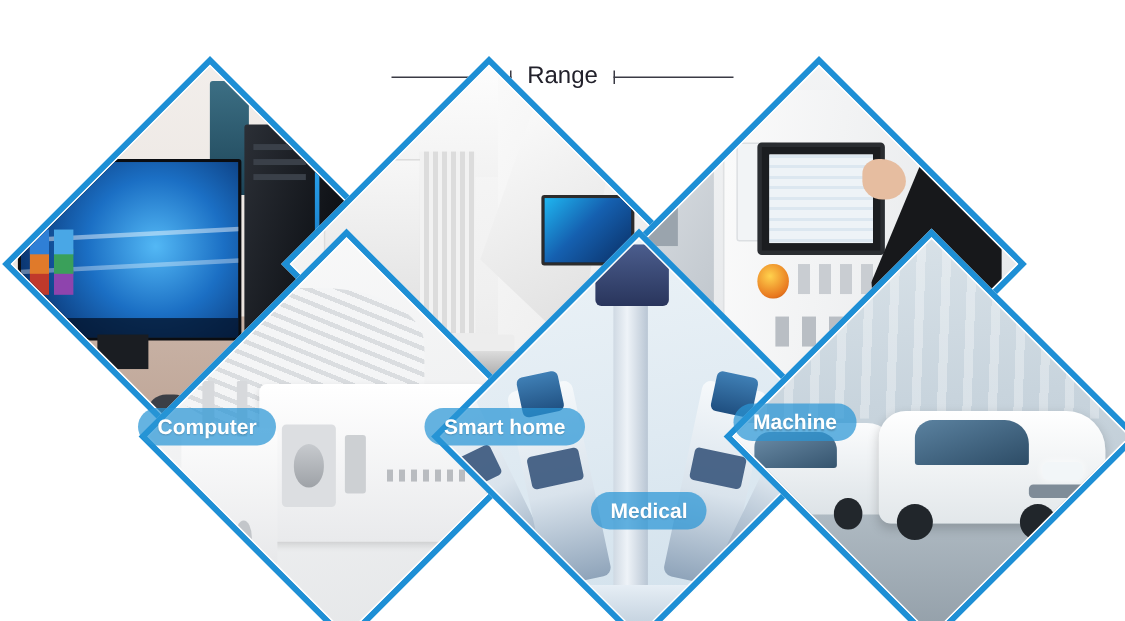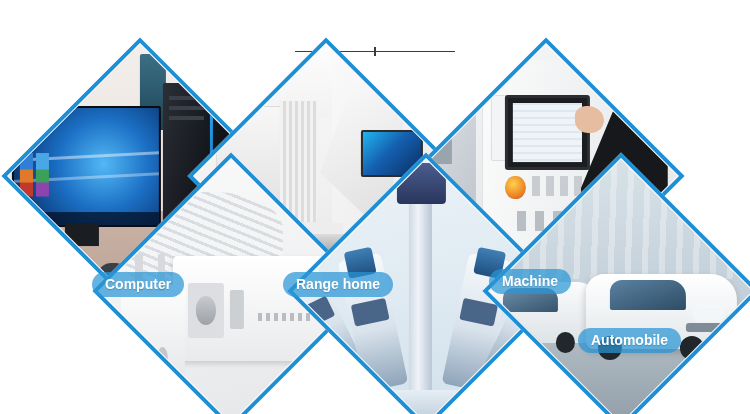--- a/index.html
+++ b/index.html
@@ -169,20 +169,21 @@
   .s-auto .car2 .w1{left:10%;}
   .s-auto .car2 .w2{left:64%;}
   .s-auto .ppl{position:absolute;left:30%;top:48%;width:10%;height:16%;background:linear-gradient(180deg,#d7a24a,#9c6f2c);border-radius:4px;opacity:.85;}
 </style>
 </head>
 <body>
 
 <div class="header">
   <div class="subwrap">
     <span class="rule left"></span>
+    <span class="subtitle">Range</span>
     <span class="rule right"></span>
   </div>
 </div>
 
 <div class="stage">
 
   <div class="dia" style="left:42px;top:16px;z-index:10;">
     <div class="inner">
       <div class="photo">
         <div class="scene s-computer">
@@ -222,21 +223,21 @@
           <div class="tv">
               <i></i>
             </div>
           <div class="sofa"></div>
           <div class="table"></div>
           <div class="floor"></div>
         </div>
       </div>
     </div>
   </div>
-  <div class="pill" style="left:283px;top:210px;">Range home</div>
+  <div class="pill" style="left:283px;top:210px;">Smart home</div>
 
   <div class="dia" style="left:448px;top:16px;z-index:10;">
     <div class="inner">
       <div class="photo">
         <div class="scene s-machine">
           <div class="mach">
               <i></i>
             </div>
           <div class="panel"></div>
           <div class="box"></div>
@@ -297,20 +298,21 @@
             </div>
           <div class="a4">
               <span class="j"></span>
               <span class="k"></span>
             </div>
           <div class="base"></div>
         </div>
       </div>
     </div>
   </div>
+  <div class="pill" style="left:394px;top:266px;">Medical</div>
 
   <div class="dia" style="left:523px;top:131px;z-index:20;">
     <div class="inner">
       <div class="photo">
         <div class="scene s-auto">
           <div class="ceil"></div>
           <div class="floor"></div>
           <div class="ppl"></div>
           <div class="car2">
               <span class="glass"></span>
@@ -321,15 +323,14 @@
               <span class="glass"></span>
               <span class="lamp"></span>
               <span class="grill"></span>
               <span class="w1"></span>
               <span class="w2"></span>
             </div>
         </div>
       </div>
     </div>
   </div>
-  <div class="pill" style="left:578px;top:266px;">Automobile</div>
 
 </div>
 
 </body></html>

